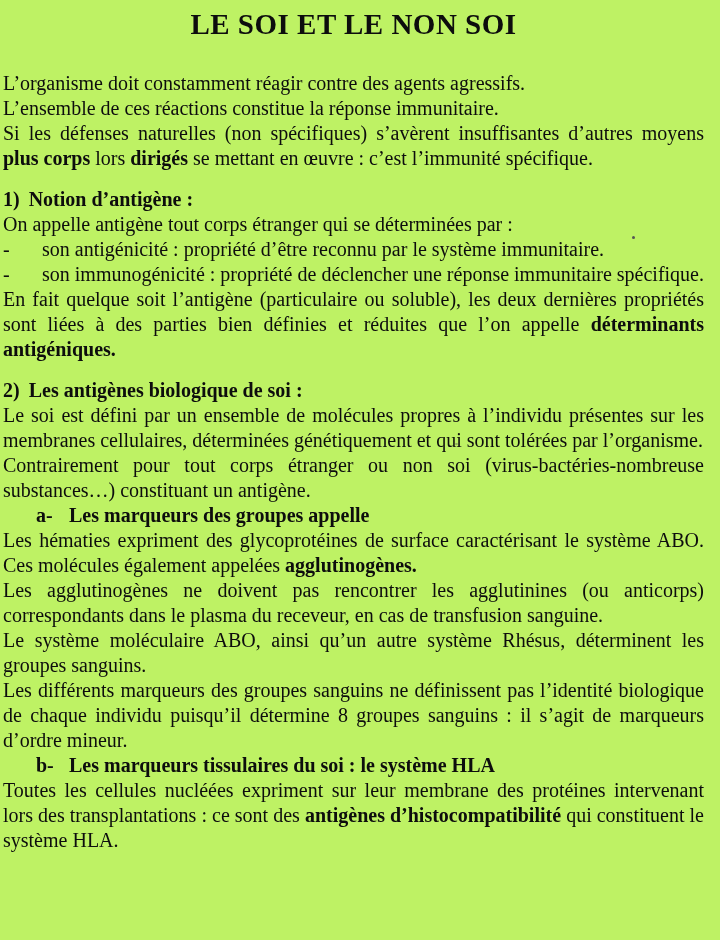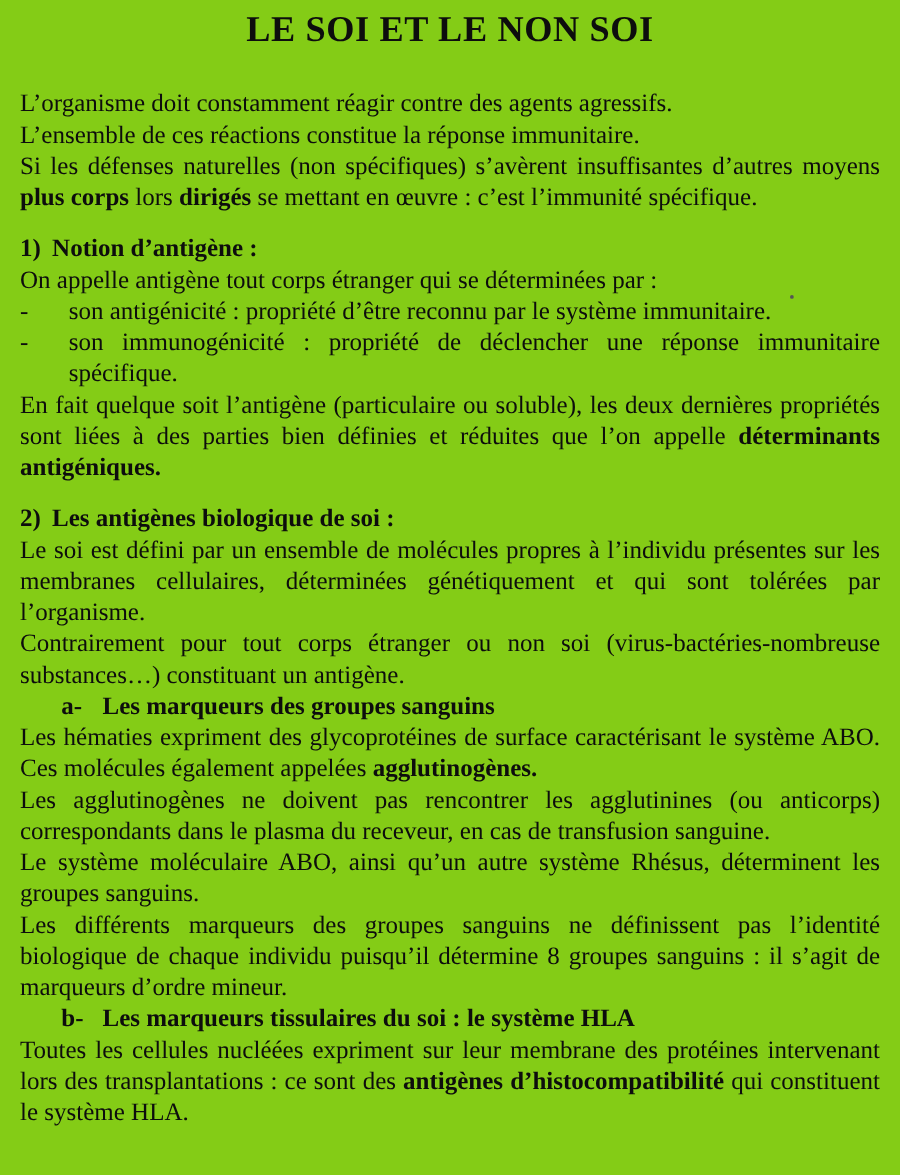--- a/index.html
+++ b/index.html
@@ -6,26 +6,26 @@
     margin: 0;
     padding: 0;
     background: #e8e8e8;
   }
   .page {
     position: relative;
     width: 720px;
     height: 940px;
     margin: 0 auto;
     box-sizing: border-box;
-    background: #84cc16;
+    background: #bef264;
     color: #0d0d0d;
     font-family: "Liberation Serif", "DejaVu Serif", serif;
     font-size: 20px;
     line-height: 25px;
-    padding: 7px 16px 0 16px;
+    padding: 7px 16px 0 3px;
     overflow: hidden;
   }
   .title {
     font-size: 29px;
     line-height: 34px;
     font-weight: bold;
     text-align: center;
     letter-spacing: 0.5px;
     margin: 0 0 30px 0;
   }
@@ -100,21 +100,21 @@
   <div class="heading">
     <span>2)</span>
     <span>Les antigènes biologique de soi :</span>
   </div>
 
   <p class="para">Le soi est défini par un ensemble de molécules propres à l’individu présentes sur les membranes cellulaires, déterminées génétiquement et qui sont tolérées par l’organisme.</p>
   <p class="para">Contrairement pour tout corps étranger ou non soi (virus-bactéries-nombreuse substances…) constituant un antigène.</p>
 
   <div class="subheading">
     <span class="sletter">a-</span>
-    <span>Les marqueurs des groupes sanguins</span>
+    <span>Les marqueurs des groupes appelle</span>
   </div>
 
   <p class="para"><span>Les hématies expriment des glycoprotéines de surface caractérisant le système ABO. Ces molécules également appelées </span><b>agglutinogènes.</b></p>
   <p class="para">Les agglutinogènes ne doivent pas rencontrer les agglutinines (ou anticorps) correspondants dans le plasma du receveur, en cas de transfusion sanguine.</p>
   <p class="para">Le système moléculaire ABO, ainsi qu’un autre système Rhésus, déterminent les groupes sanguins.</p>
   <p class="para">Les différents marqueurs des groupes sanguins ne définissent pas l’identité biologique de chaque individu puisqu’il détermine 8 groupes sanguins : il s’agit de marqueurs d’ordre mineur.</p>
 
   <div class="subheading">
     <span class="sletter">b-</span>
     <span>Les marqueurs tissulaires du soi : le système HLA</span>

